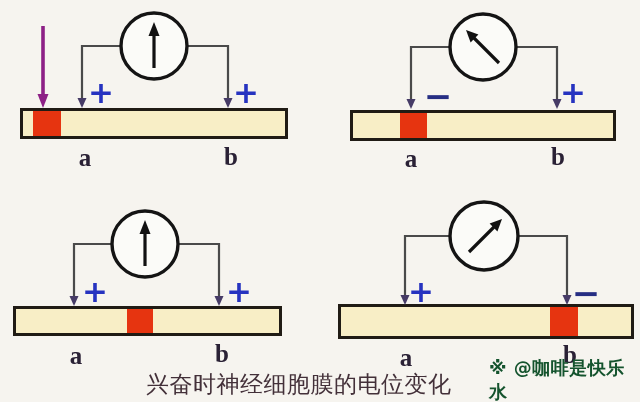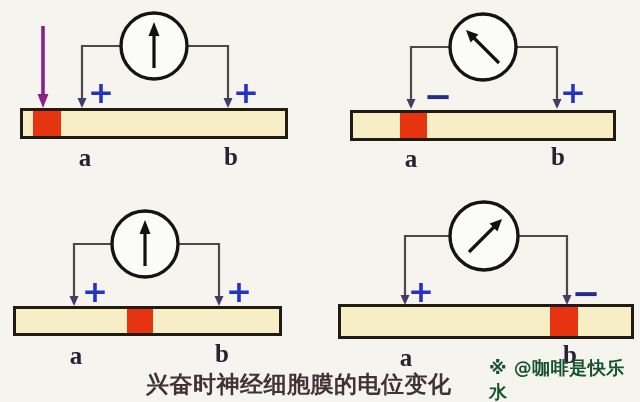--- a/index.html
+++ b/index.html
@@ -19,21 +19,21 @@
     font-family:"DejaVu Sans",sans-serif;
   }
   .sign.minus{color:#262e83;font-size:34px;}
   .ab-label{
     position:absolute;transform:translate(-50%,-50%);
     font-family:"Liberation Serif",serif;font-weight:700;font-size:25px;
     color:#2a2135;line-height:1;
   }
   .caption{
     position:absolute;left:146px;top:369px;
-    font-weight:700;font-size:23px;letter-spacing:0.5px;color:#433039;
+    font-weight:400;font-size:23px;letter-spacing:0.5px;color:#433039;
     font-family:"DejaVu Sans",sans-serif;
   }
   .watermark{
     position:absolute;left:489px;top:356px;
     font-weight:700;font-size:18px;letter-spacing:0.5px;color:#14532d;
     filter:blur(0.4px);font-family:"DejaVu Sans",sans-serif;
   }
 </style>
 </head>
 <body>

